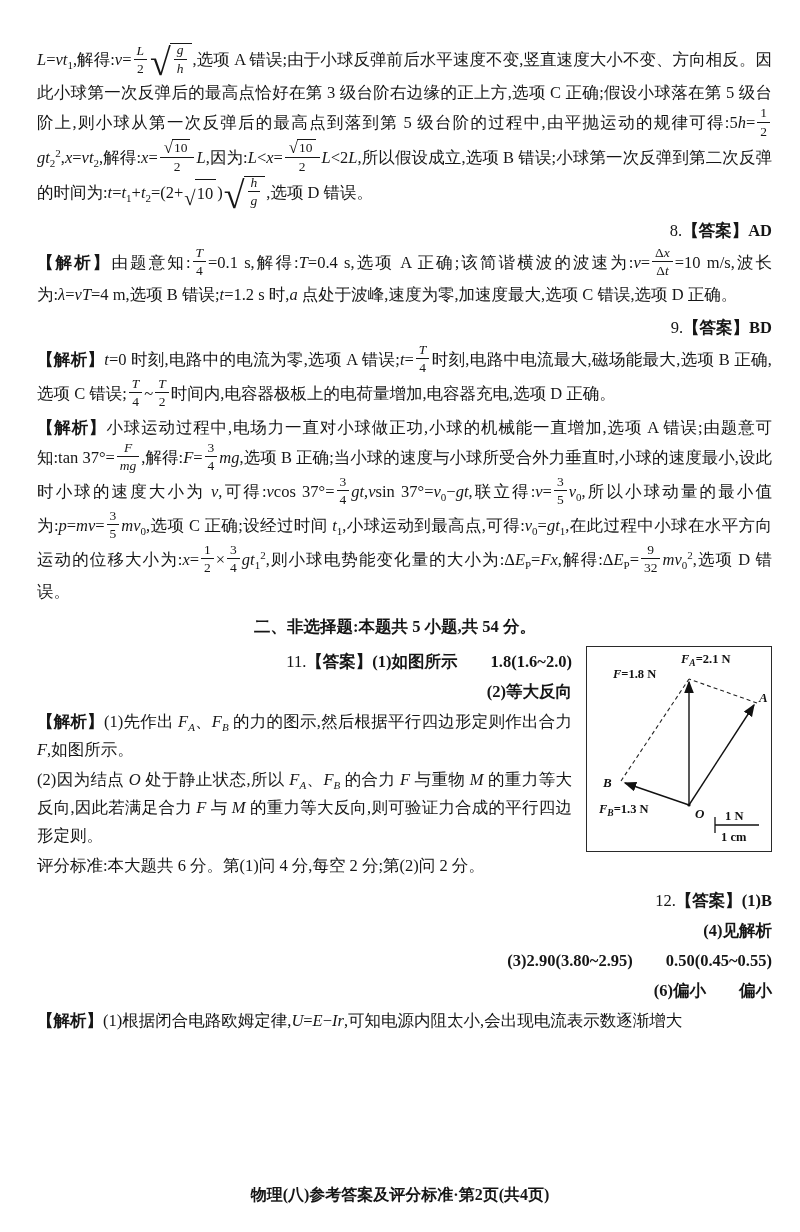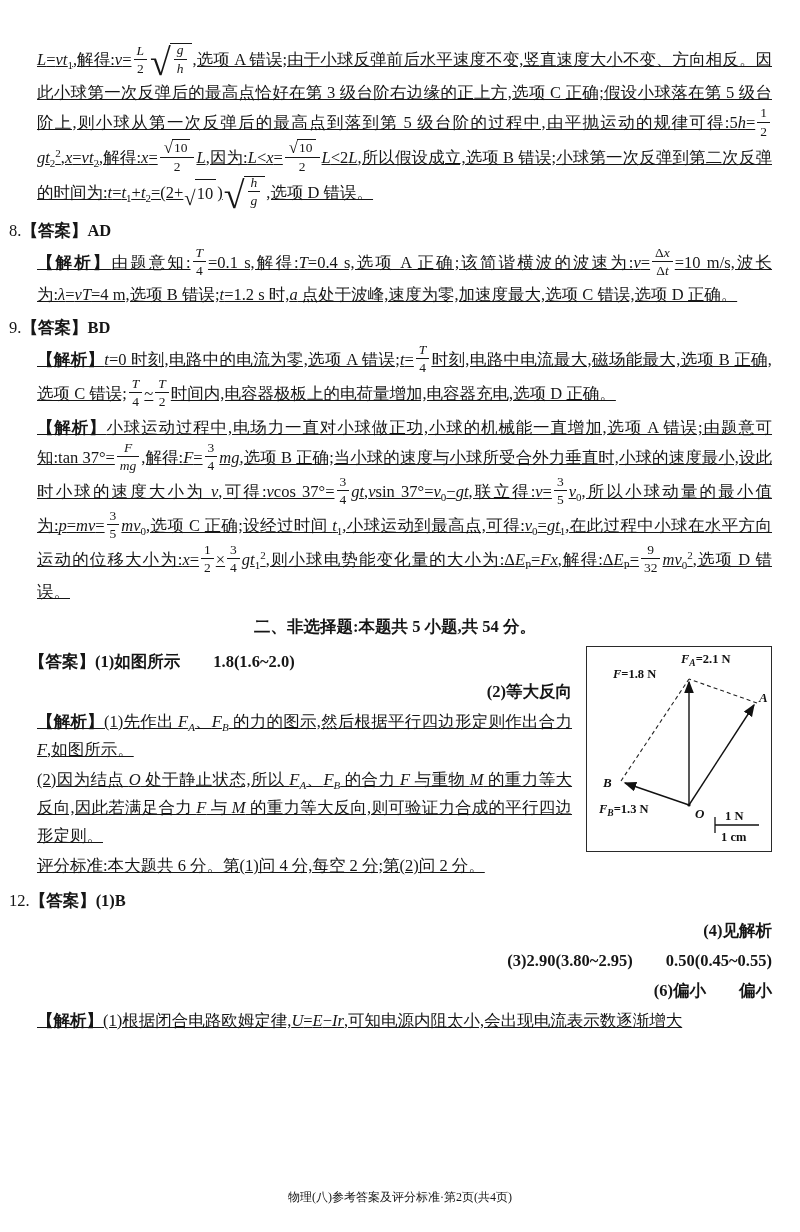--- a/index.html
+++ b/index.html
@@ -17,22 +17,22 @@
   .content {
     position: absolute;
     top: 42px;
     left: 37px;
     right: 28px;
     font-size: 16.5px;
     line-height: 28px;
     text-align: justify;
   }
   p { margin: 2px 0; }
-  p.body { text-align: justify; text-decoration: underline; }
-  p.ansline { margin-left: -28px; margin-top: 5px; text-align: left; }
+  p.body { text-align: justify; }
+  p.ansline { margin-left: -28px; margin-top: 5px; text-align: right; }
   p.subans { text-align: right; }
   p.secline { margin-left: -19px; margin-top: 7px; text-align: center; }
   b { font-weight: bold; }
   i { font-style: italic; }
   sub, sup { font-size: 11px; line-height: 0; }
   sub { vertical-align: -4px; }
   sup { vertical-align: 6px; }
 
   
   .frac {
@@ -68,22 +68,22 @@
   .figure .bi { font-style: italic; }
   .figure .ss { font-size: 9.5px; font-style: italic; }
   .figure .pt { font-style: italic; font-size: 13px; }
 
   .footer {
     position: absolute;
     left: 0;
     right: 0;
     bottom: 26px;
     text-align: center;
-    font-weight: normal;
-    font-size: 12px;
+    font-weight: bold;
+    font-size: 16px;
     color: #161616;
   }
 </style>
 </head>
 <body>
 
 <div class="page">
   <div class="content">
 
     <p class="body"><i>L</i>=<i>vt</i><sub>1</sub>,解得:<i>v</i>=<span class="frac"><span class="fn"><i>L</i></span><span class="fd">2</span></span><span class="sqrt big">

